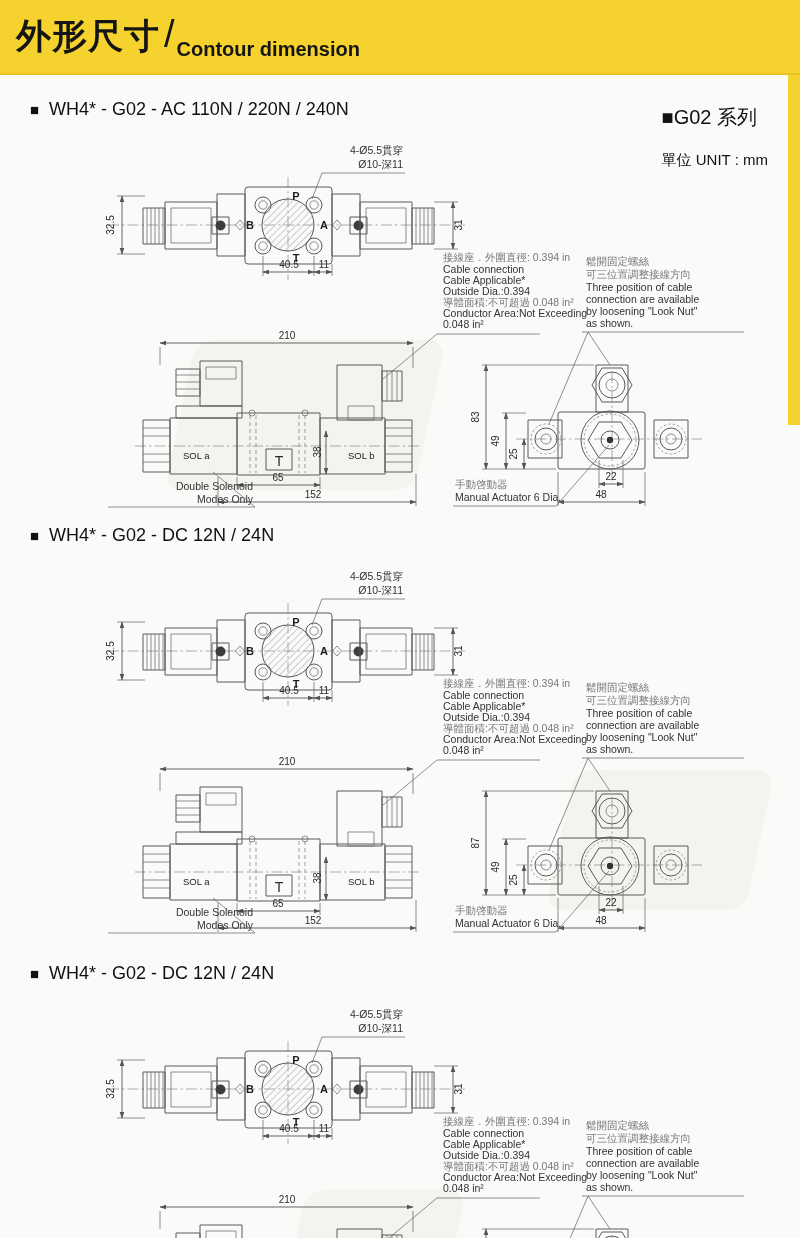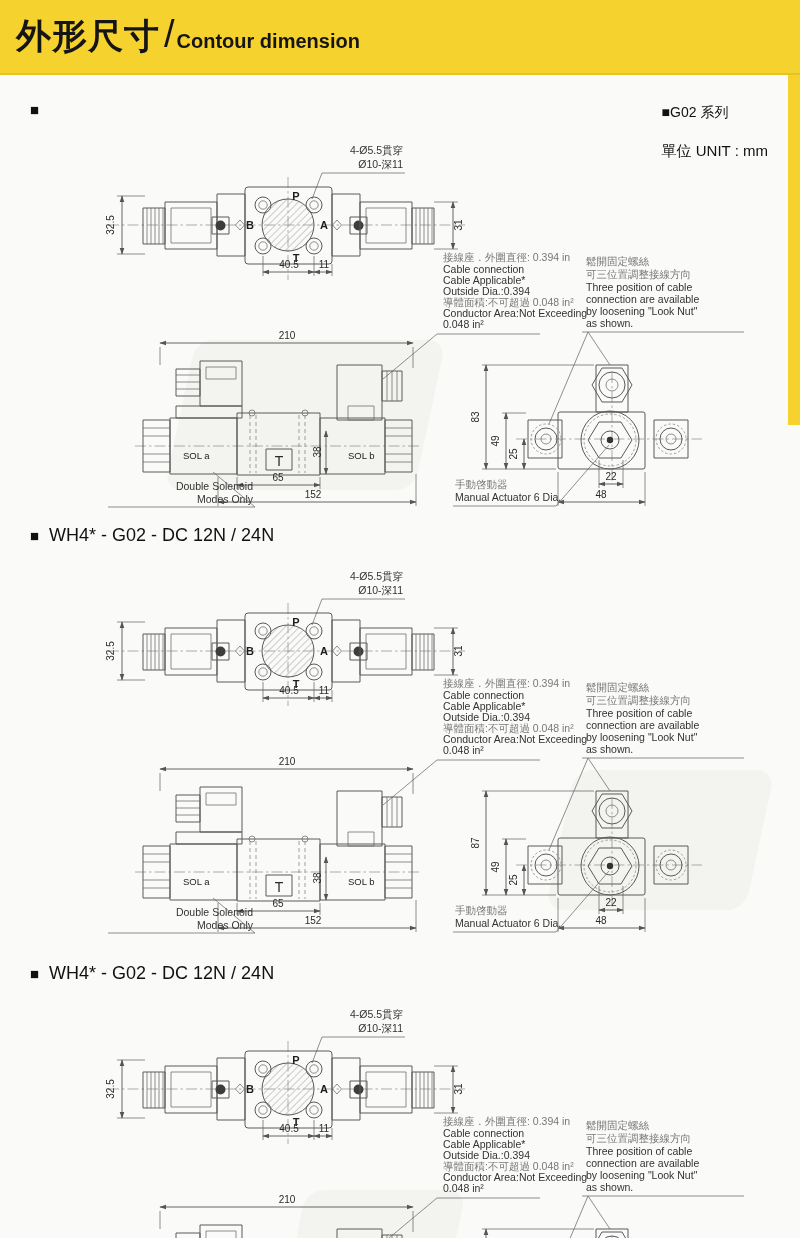--- a/index.html
+++ b/index.html
@@ -4,25 +4,25 @@
 <style>
   html,body{margin:0;padding:0;}
   body{width:800px;height:1238px;overflow:hidden;background:#fafaf8;
        font-family:"Liberation Sans",sans-serif;color:#1a1a1a;position:relative;}
   #page{position:absolute;inset:0;}
   
   .banner{position:absolute;left:0;top:0;width:800px;height:75px;background:#f6d22f;
           border-bottom:2px solid #e9c31d;display:flex;align-items:center;padding-left:16px;box-sizing:border-box;}
   .h-zh{font-size:35px;font-weight:bold;color:#151515;letter-spacing:1px;}
   .h-sep{font-size:38px;font-weight:400;color:#151515;margin:0 2px 0 4px;transform:translateY(-2px);}
-  .h-en{font-size:20px;font-weight:bold;color:#151515;align-self:flex-end;margin-bottom:20px;}
+  .h-en{font-size:20px;font-weight:bold;color:#151515;align-self:flex-end;margin-bottom:12px;}
   .edge-strip{position:absolute;right:0;top:75px;width:12px;height:350px;background:#f6d22f;}
   
   .unit-note{position:absolute;right:32px;top:104px;text-align:left;}
-  .unit-note .l1{font-size:14px;color:#111;}
+  .unit-note .l1{font-size:20px;color:#111;}
   .unit-note .l2{font-size:15px;color:#111;margin-top:20px;}
   
   .wm{position:absolute;background:#f0f0ec;opacity:.75;border-radius:18px;transform:skewX(-12deg);}
   .wm1{left:180px;top:340px;width:250px;height:150px;}
   .wm2{left:560px;top:770px;width:200px;height:140px;}
   .wm3{left:300px;top:1190px;width:160px;height:60px;}
   
   .section{position:absolute;left:0;width:800px;height:444px;}
   .s0{top:96px;}.s1{top:522px;}.s2{top:960px;}
   .sec-title{margin-left:30px;font-size:18px;color:#111;display:flex;align-items:center;gap:10px;height:26px;}
@@ -66,20 +66,21 @@
     <div class="l2">
       <span>單位</span>
       <span>UNIT : mm</span>
     </div>
   </div>
 
   <div id="sections">
 <div class="section s0">
   <div class="sec-title">
     <span class="bullet">■</span>
+    <span>WH4* - G02 - AC 110N / 220N / 240N</span>
   </div>
 
   <svg class="drawing" width="800" height="404" viewBox="0 0 800 404">
     <defs>
       <marker id="ah" viewBox="0 0 10 10" refX="9" refY="5" markerWidth="7.5" markerHeight="7.5" orient="auto-start-reverse">
         <path d="M0,1.6 L10,5 L0,8.4 z" fill="#555"></path>
       </marker>
       <pattern id="ht" width="5" height="5" patternTransform="rotate(45)" patternUnits="userSpaceOnUse">
         <line x1="0" y1="0" x2="0" y2="5" stroke="#9a9a9a" stroke-width="1"></line>
       </pattern>

